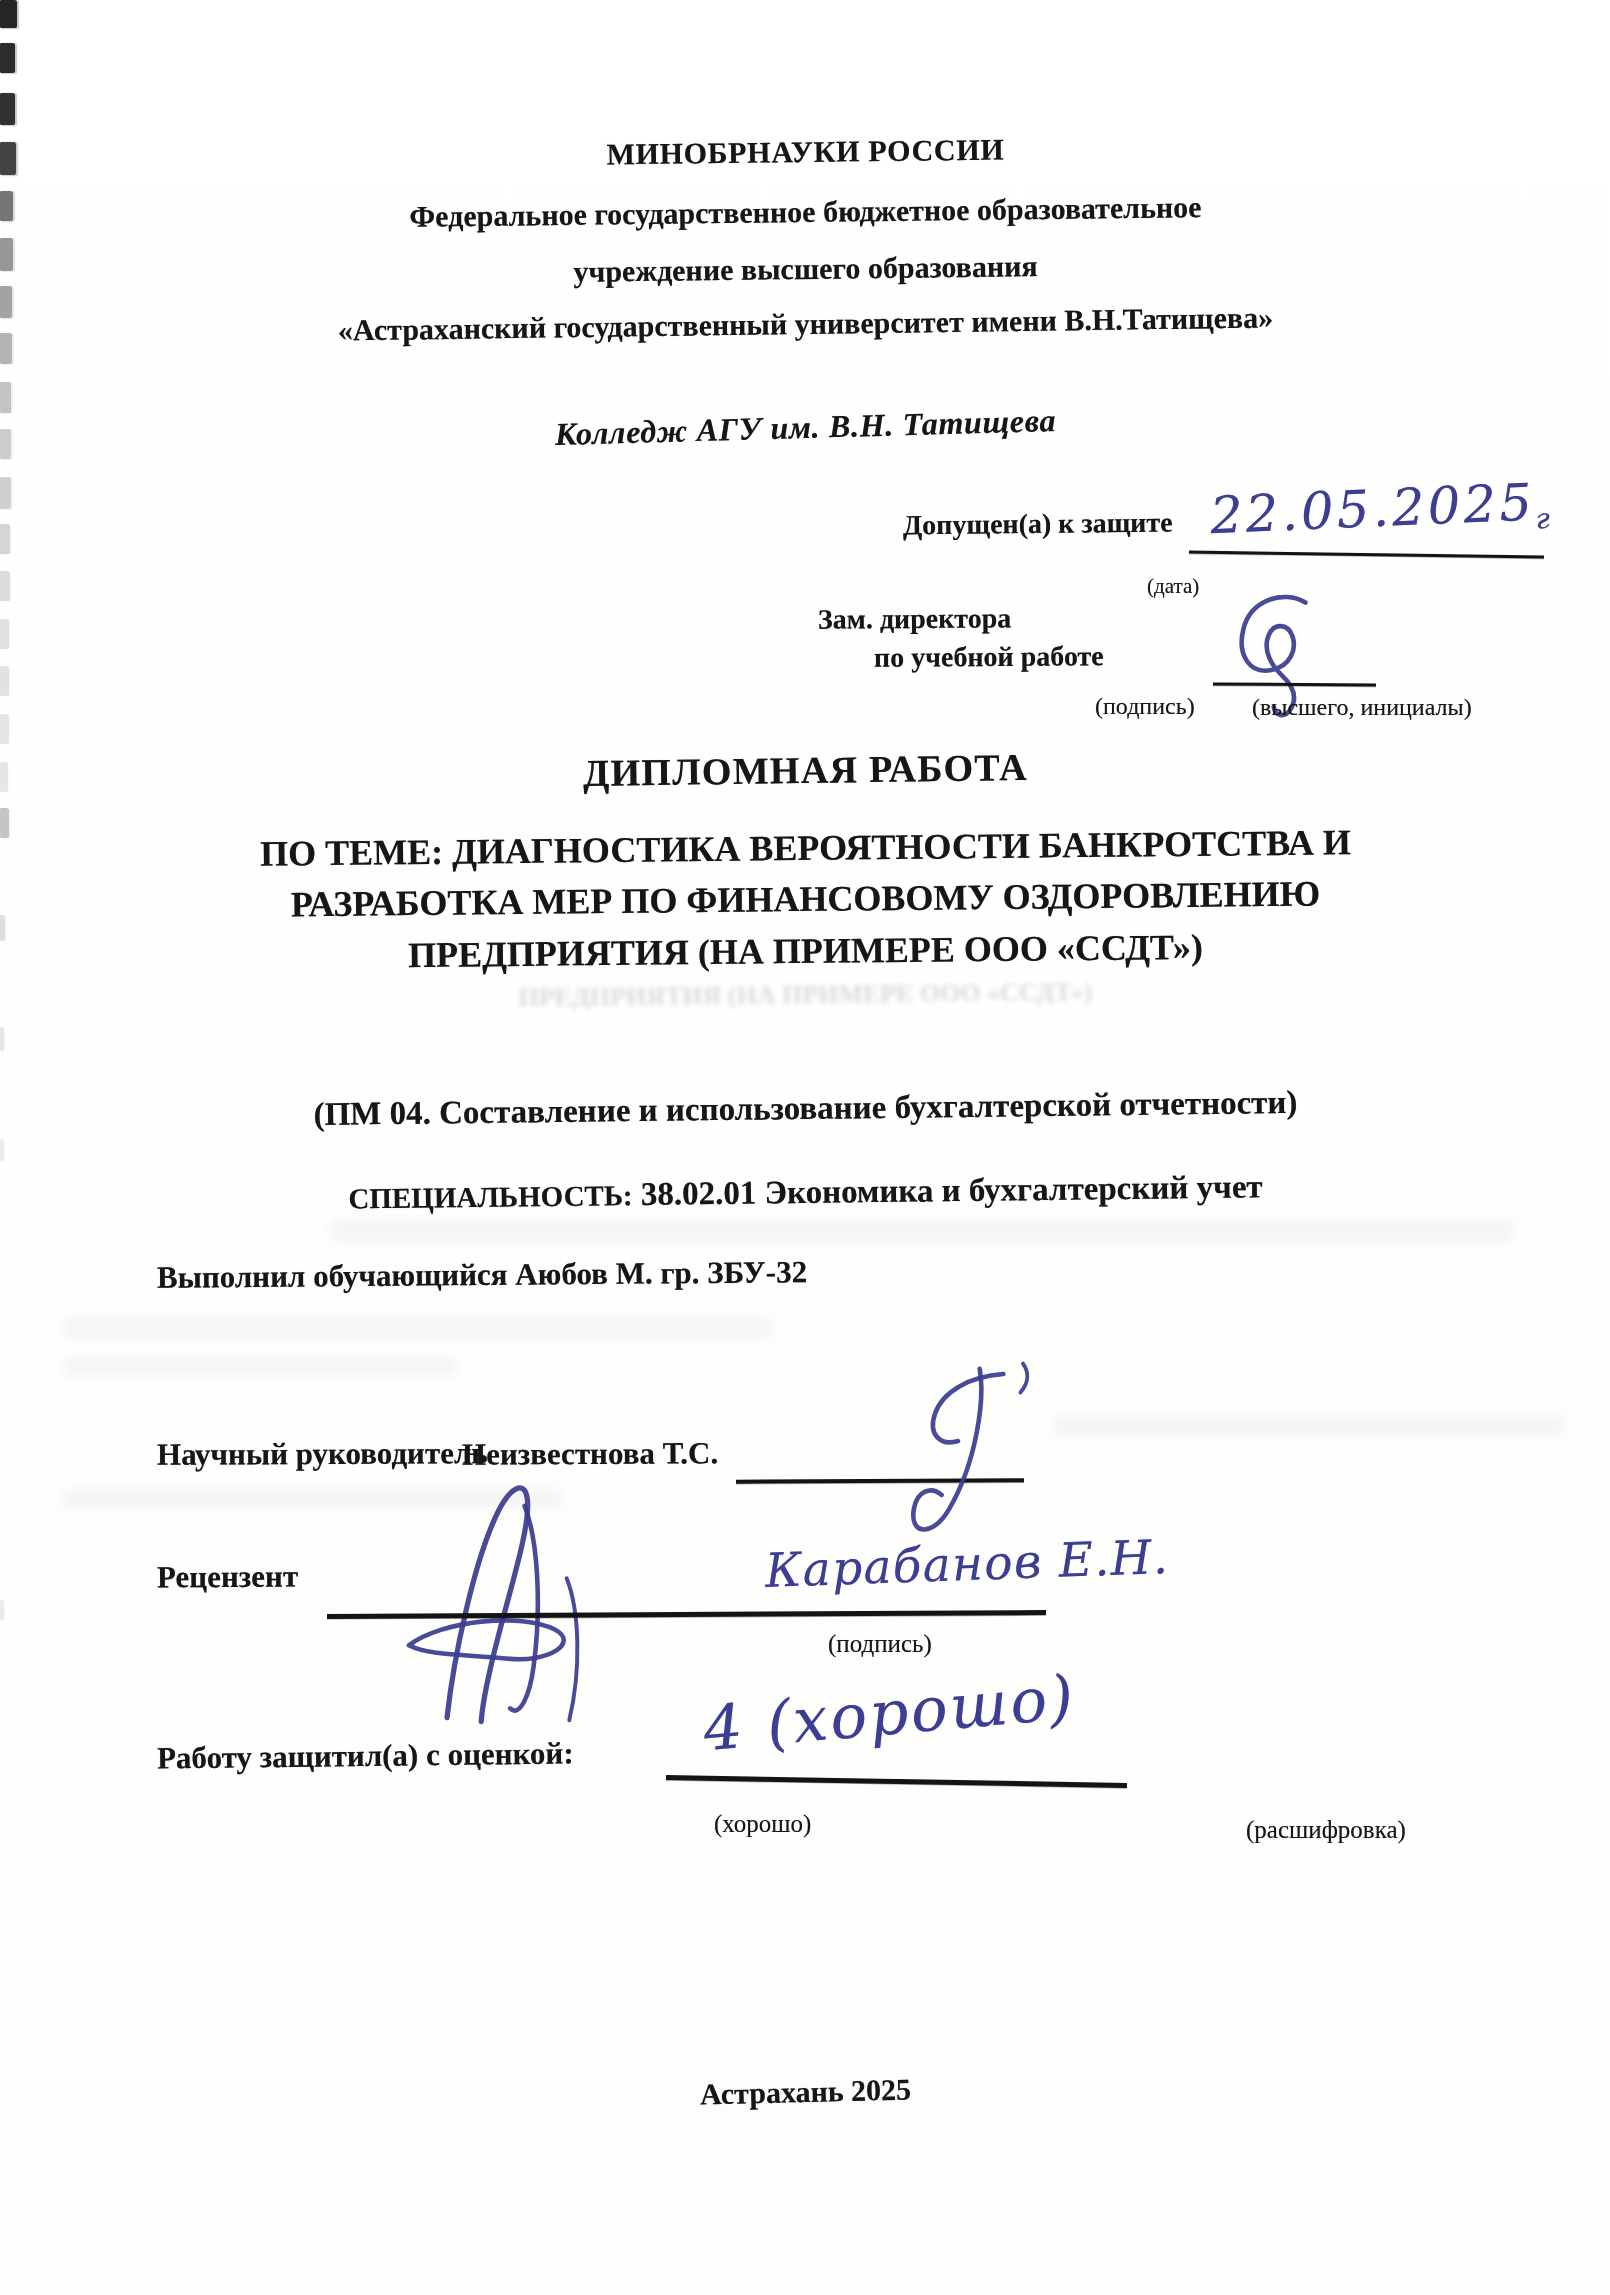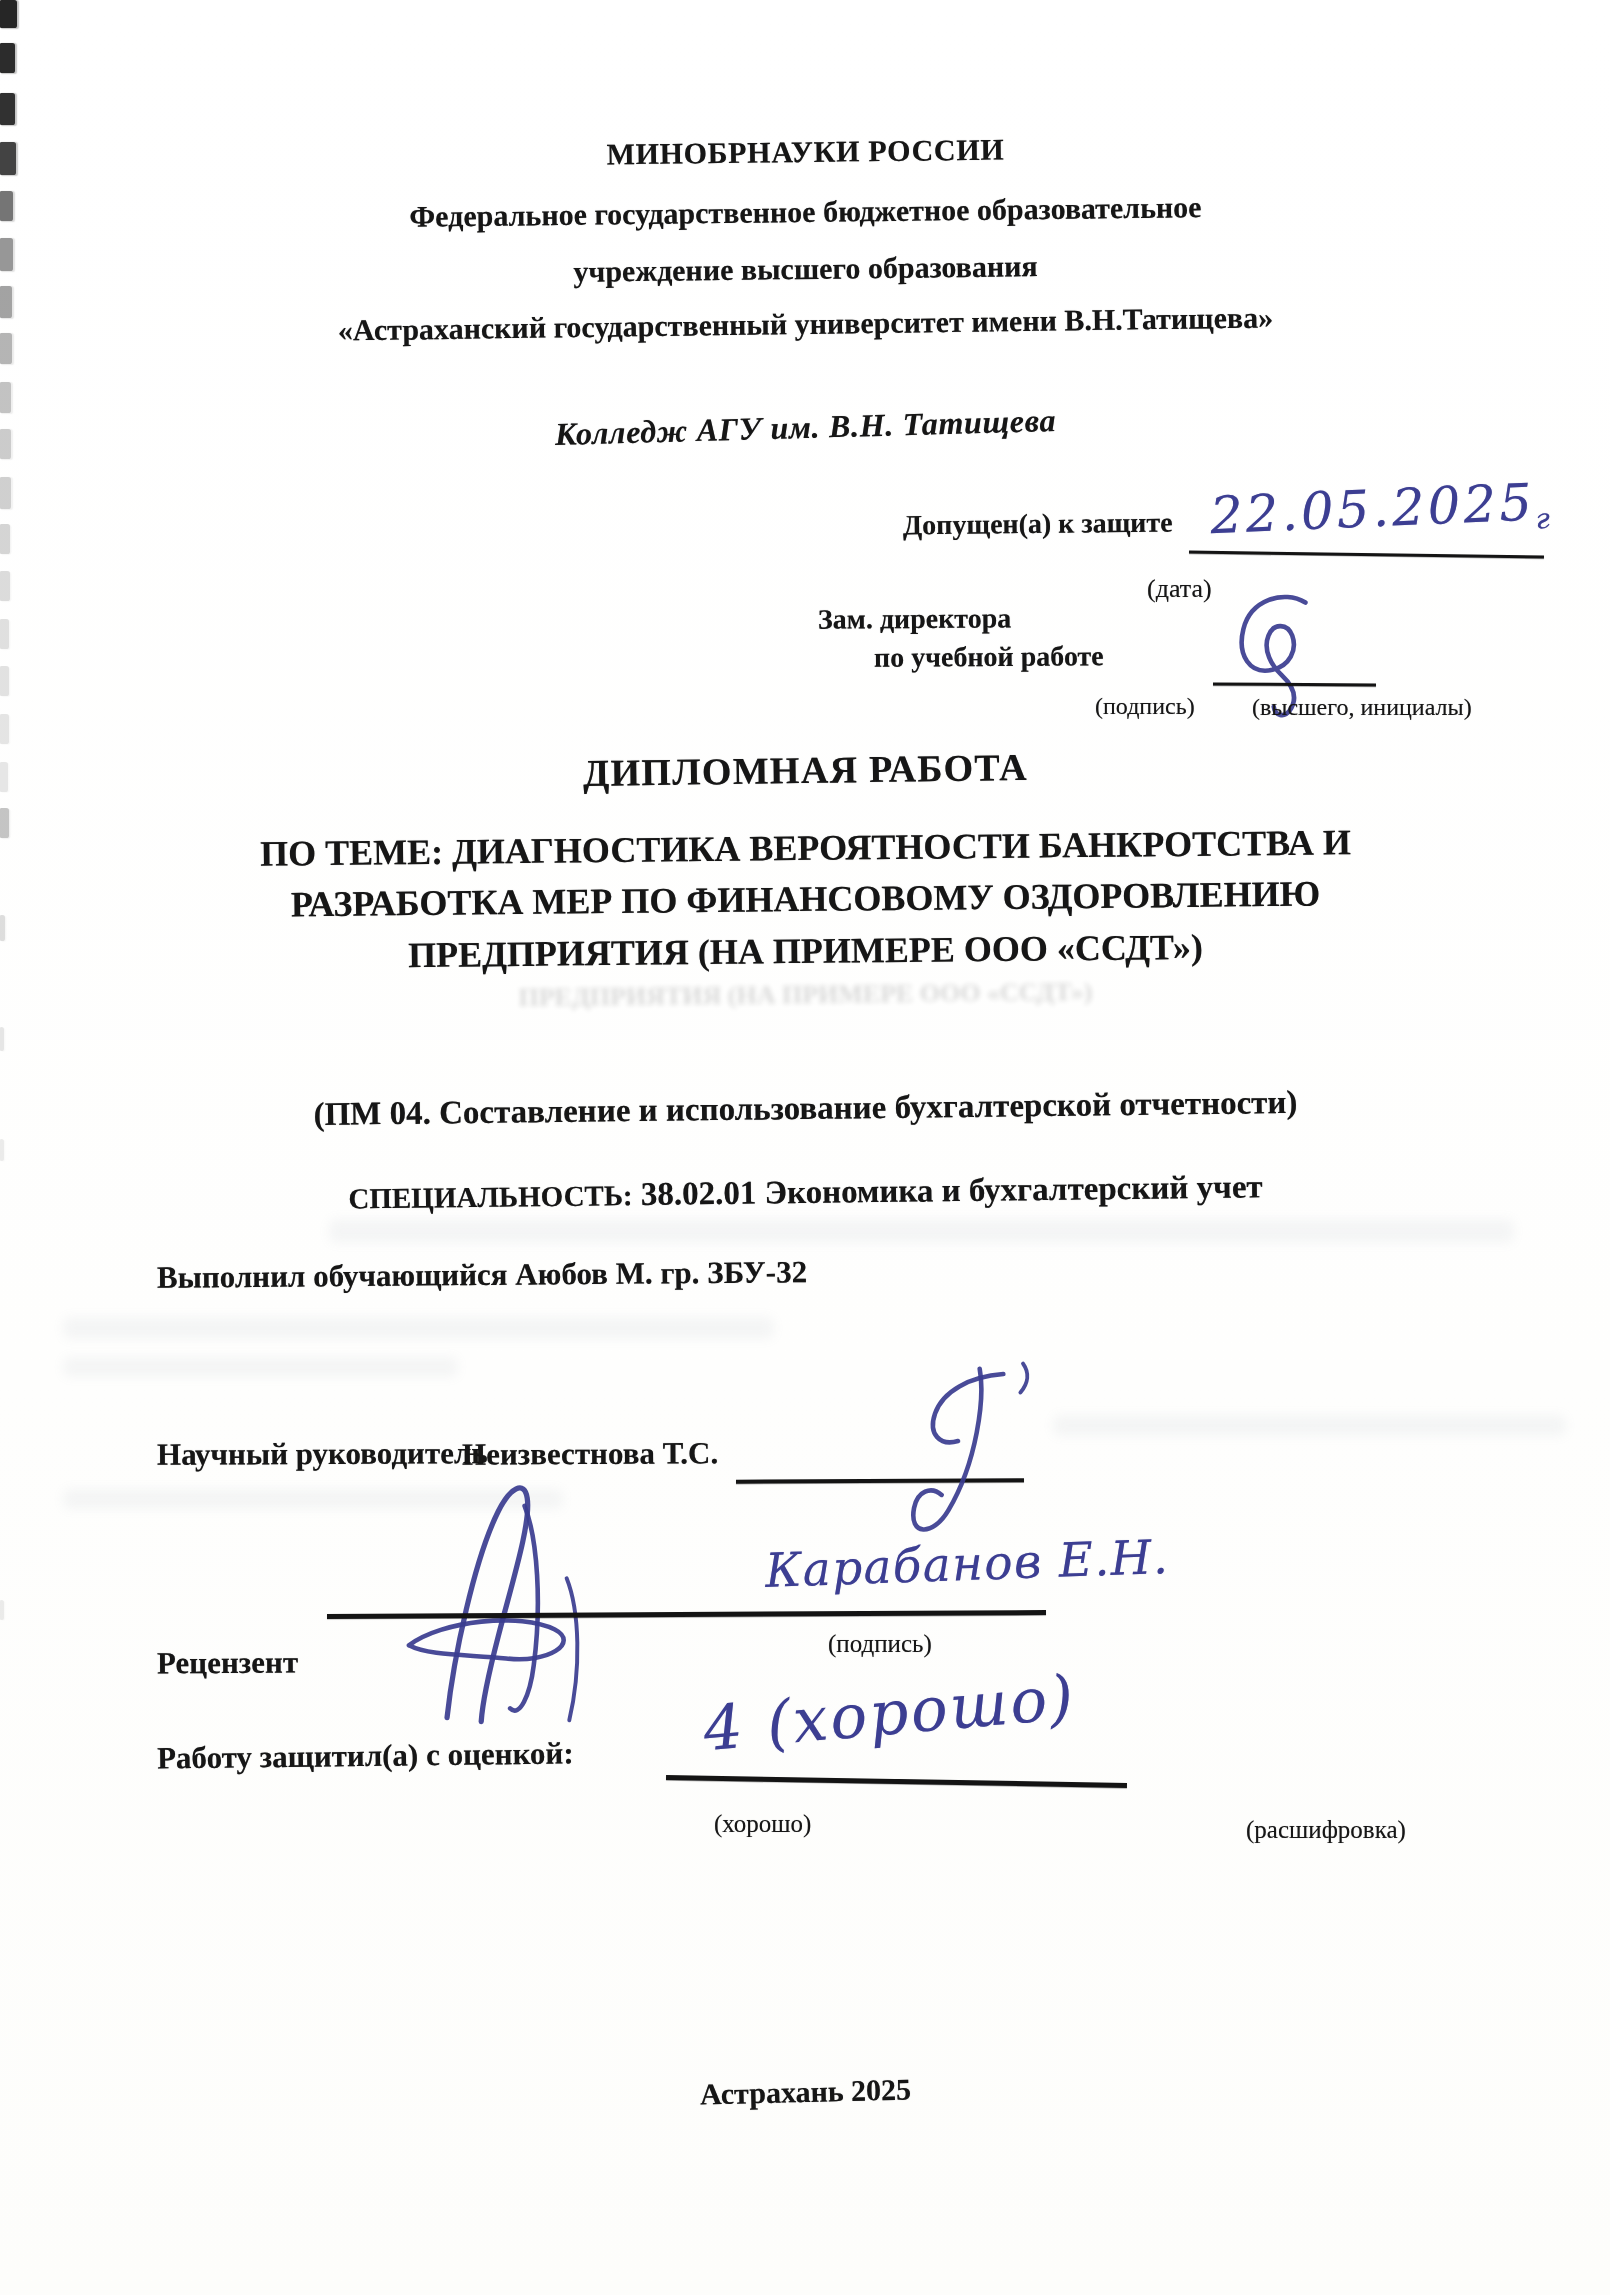--- a/index.html
+++ b/index.html
@@ -95,21 +95,21 @@
   <div class="t b i center" style="top:409px; font-size:32px; letter-spacing:0.7px; transform:rotate(-1.6deg);">Колледж АГУ им. В.Н. Татищева</div>
 
   <div class="t b" style="left:903px; top:508px; font-size:28px; transform:rotate(-0.6deg);">Допущен(а) к защите</div>
 
   <div class="hand" style="left:1210px; top:479px; font-size:51px; letter-spacing:3.3px; transform:rotate(-2.4deg);">
     <span>22.05.2025</span><span class="datesub">г</span>
   </div>
 
   <div class="rule" style="left:1189px; top:553px; width:355px; height:3.3px; transform:rotate(0.8deg);"></div>
 
-  <div class="t cap" style="left:1147px; top:574px; font-size:26px;">(дата)</div>
+  <div class="t cap" style="left:1147px; top:574px; font-size:21px;">(дата)</div>
 
   <div class="t b" style="left:818px; top:603px; font-size:28px; transform:rotate(-0.4deg);">Зам. директора</div>
 
   <div class="t b" style="left:874px; top:641px; font-size:28px; transform:rotate(-0.4deg);">по учебной работе</div>
 
   <div class="sig" style="left:1221px; top:588px;">
     <svg width="122" height="132" viewBox="0 0 185 200">
       <path d="M128,22 C95,2 45,18 34,62 C24,102 44,132 78,124 C104,118 116,94 108,72 C101,54 80,52 72,72 C63,94 77,118 92,132 C108,147 118,166 104,186 C96,197 82,194 80,180" stroke-width="7"></path>
     </svg>
   </div>
@@ -152,21 +152,21 @@
   <div class="rule" style="left:736px; top:1479px; width:288px; height:4px; transform:rotate(-0.3deg);"></div>
 
   <div class="sig" style="left:851px; top:1357px;">
     <svg width="197" height="197" viewBox="0 0 300 300">
       <path d="M232,26 C180,30 140,52 128,86 C117,118 136,136 163,128" stroke-width="7"></path>
       <path d="M196,18 C204,62 192,160 148,234 C124,274 88,272 96,230 C101,204 122,196 138,210" stroke-width="7"></path>
       <path d="M262,10 C272,24 270,40 258,54" stroke-width="6"></path>
     </svg>
   </div>
 
-  <div class="t b" style="left:157px; top:1645px; font-size:31px; transform:rotate(-0.4deg);">Рецензент</div>
+  <div class="t b" style="left:157px; top:1559px; font-size:31px; transform:rotate(-0.4deg);">Рецензент</div>
 
   <div class="sig" style="left:369px; top:1460px;">
     <svg width="369" height="276" viewBox="0 0 560 420">
       <path d="M118,392 C128,300 160,150 196,78 C214,42 236,30 240,58 C246,96 216,190 196,268 C182,322 172,368 170,398" stroke-width="8"></path>
       <path d="M236,70 C256,120 262,220 250,312 C244,360 228,392 214,378" stroke-width="7"></path>
       <path d="M60,282 C110,244 230,232 282,258 C320,278 272,310 208,302 C150,296 90,298 60,282" stroke-width="7"></path>
       <path d="M300,180 C320,230 322,320 304,396" stroke-width="6"></path>
     </svg>
   </div>
 

